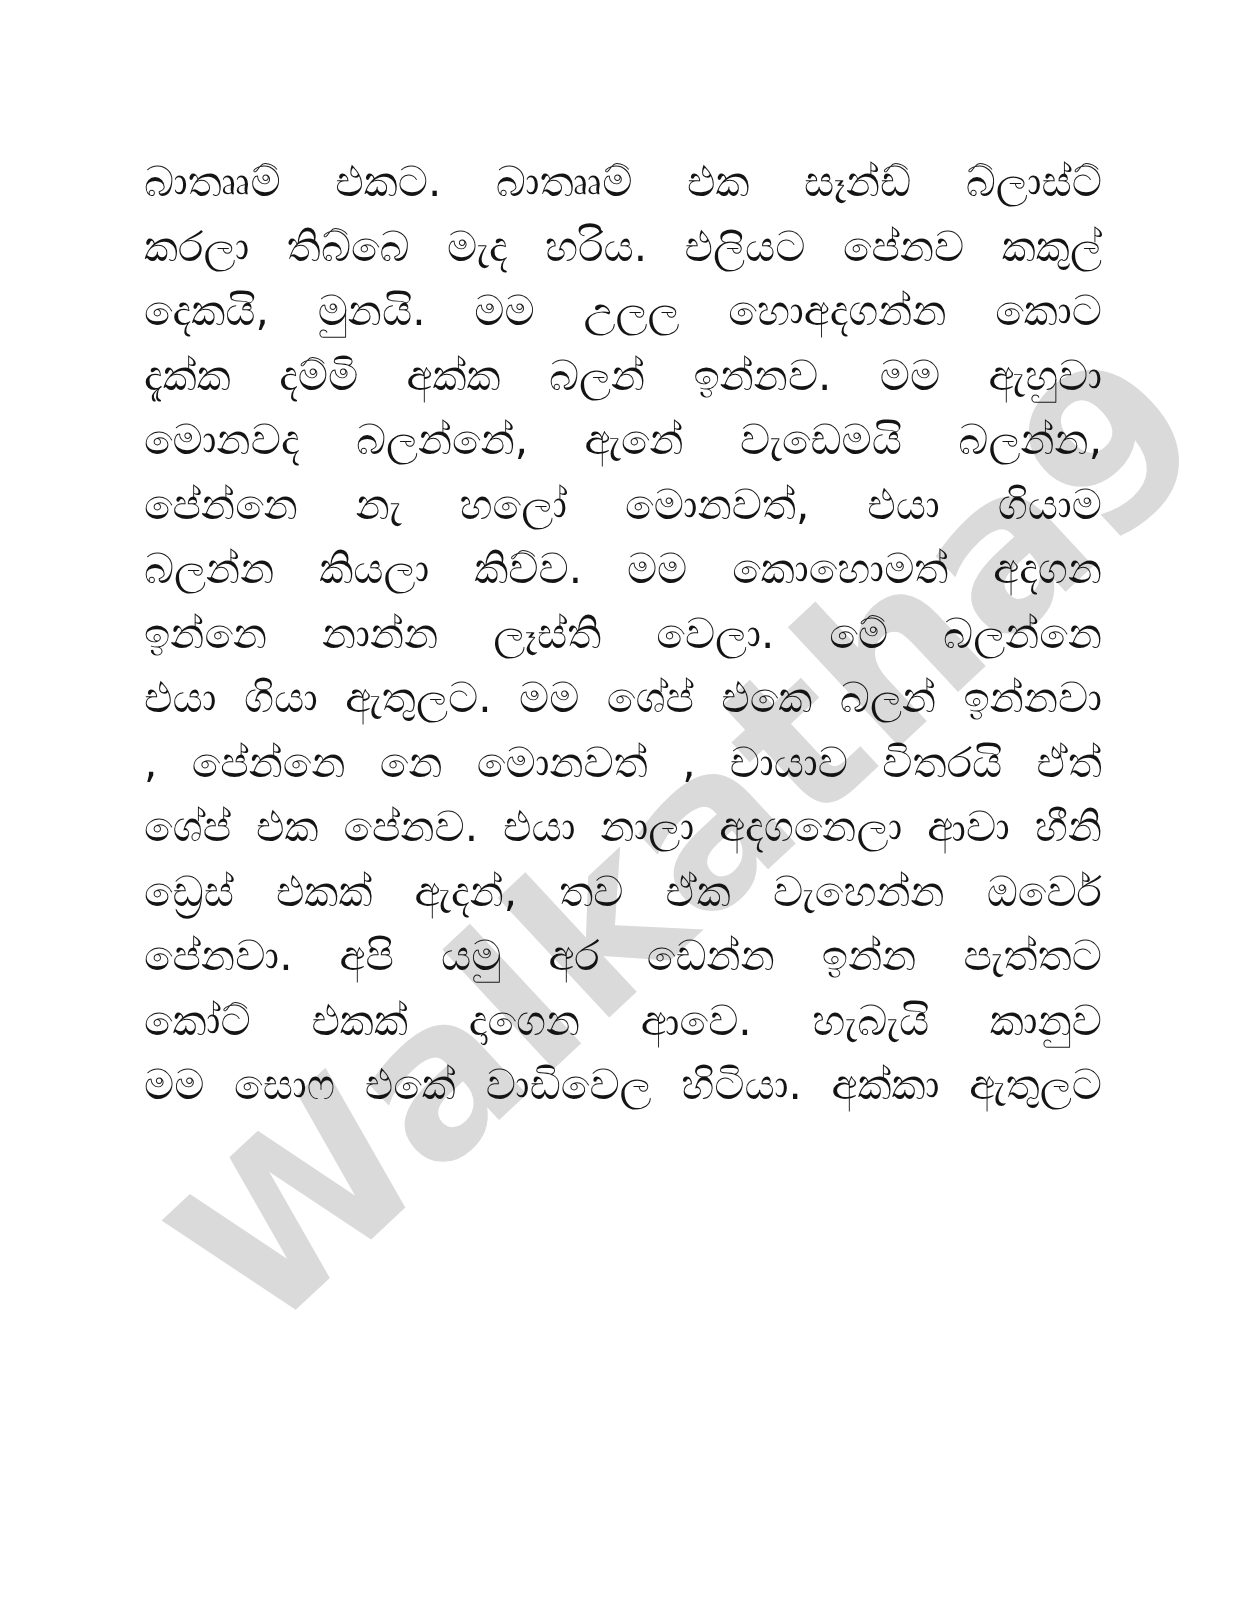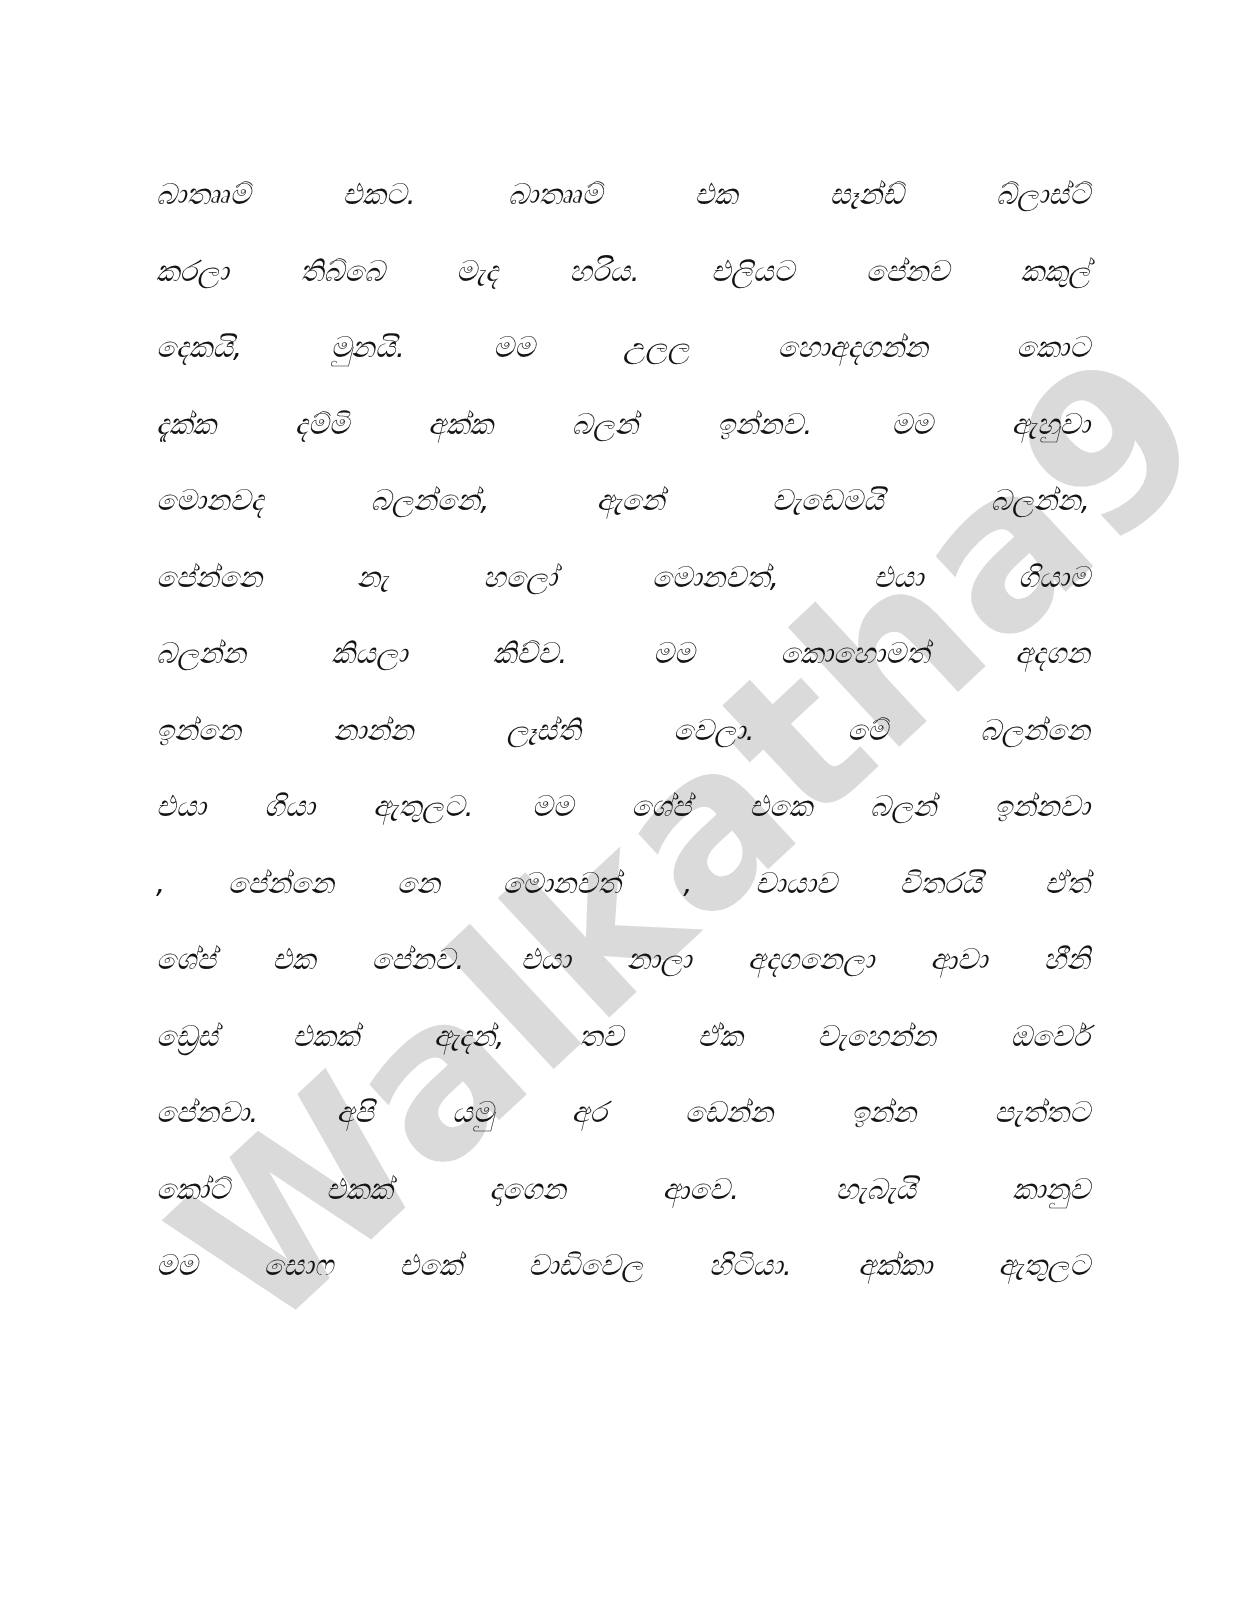--- a/index.html
+++ b/index.html
@@ -35,29 +35,28 @@
   }
   .textblock {
     position: absolute;
     left: 140px;
     top: 148px;
     width: 966px;
     z-index: 1;
     color: var(--text-color, #141414);
   }
   .textblock p.line {
-    margin: 16px;
+    margin: 4px;
     padding: 0;
-    font-size: 29px;
+    font-size: 42px;
     line-height: 60.5px;
     text-align: justify;
     text-align-last: justify;
     white-space: normal;
     word-spacing: 2px;
-    font-style: italic;
   }
 </style>
 </head>
 <body>
 
 <div class="page">
 
   <div class="watermark">Walkatha9</div>
 
   <div class="textblock">

